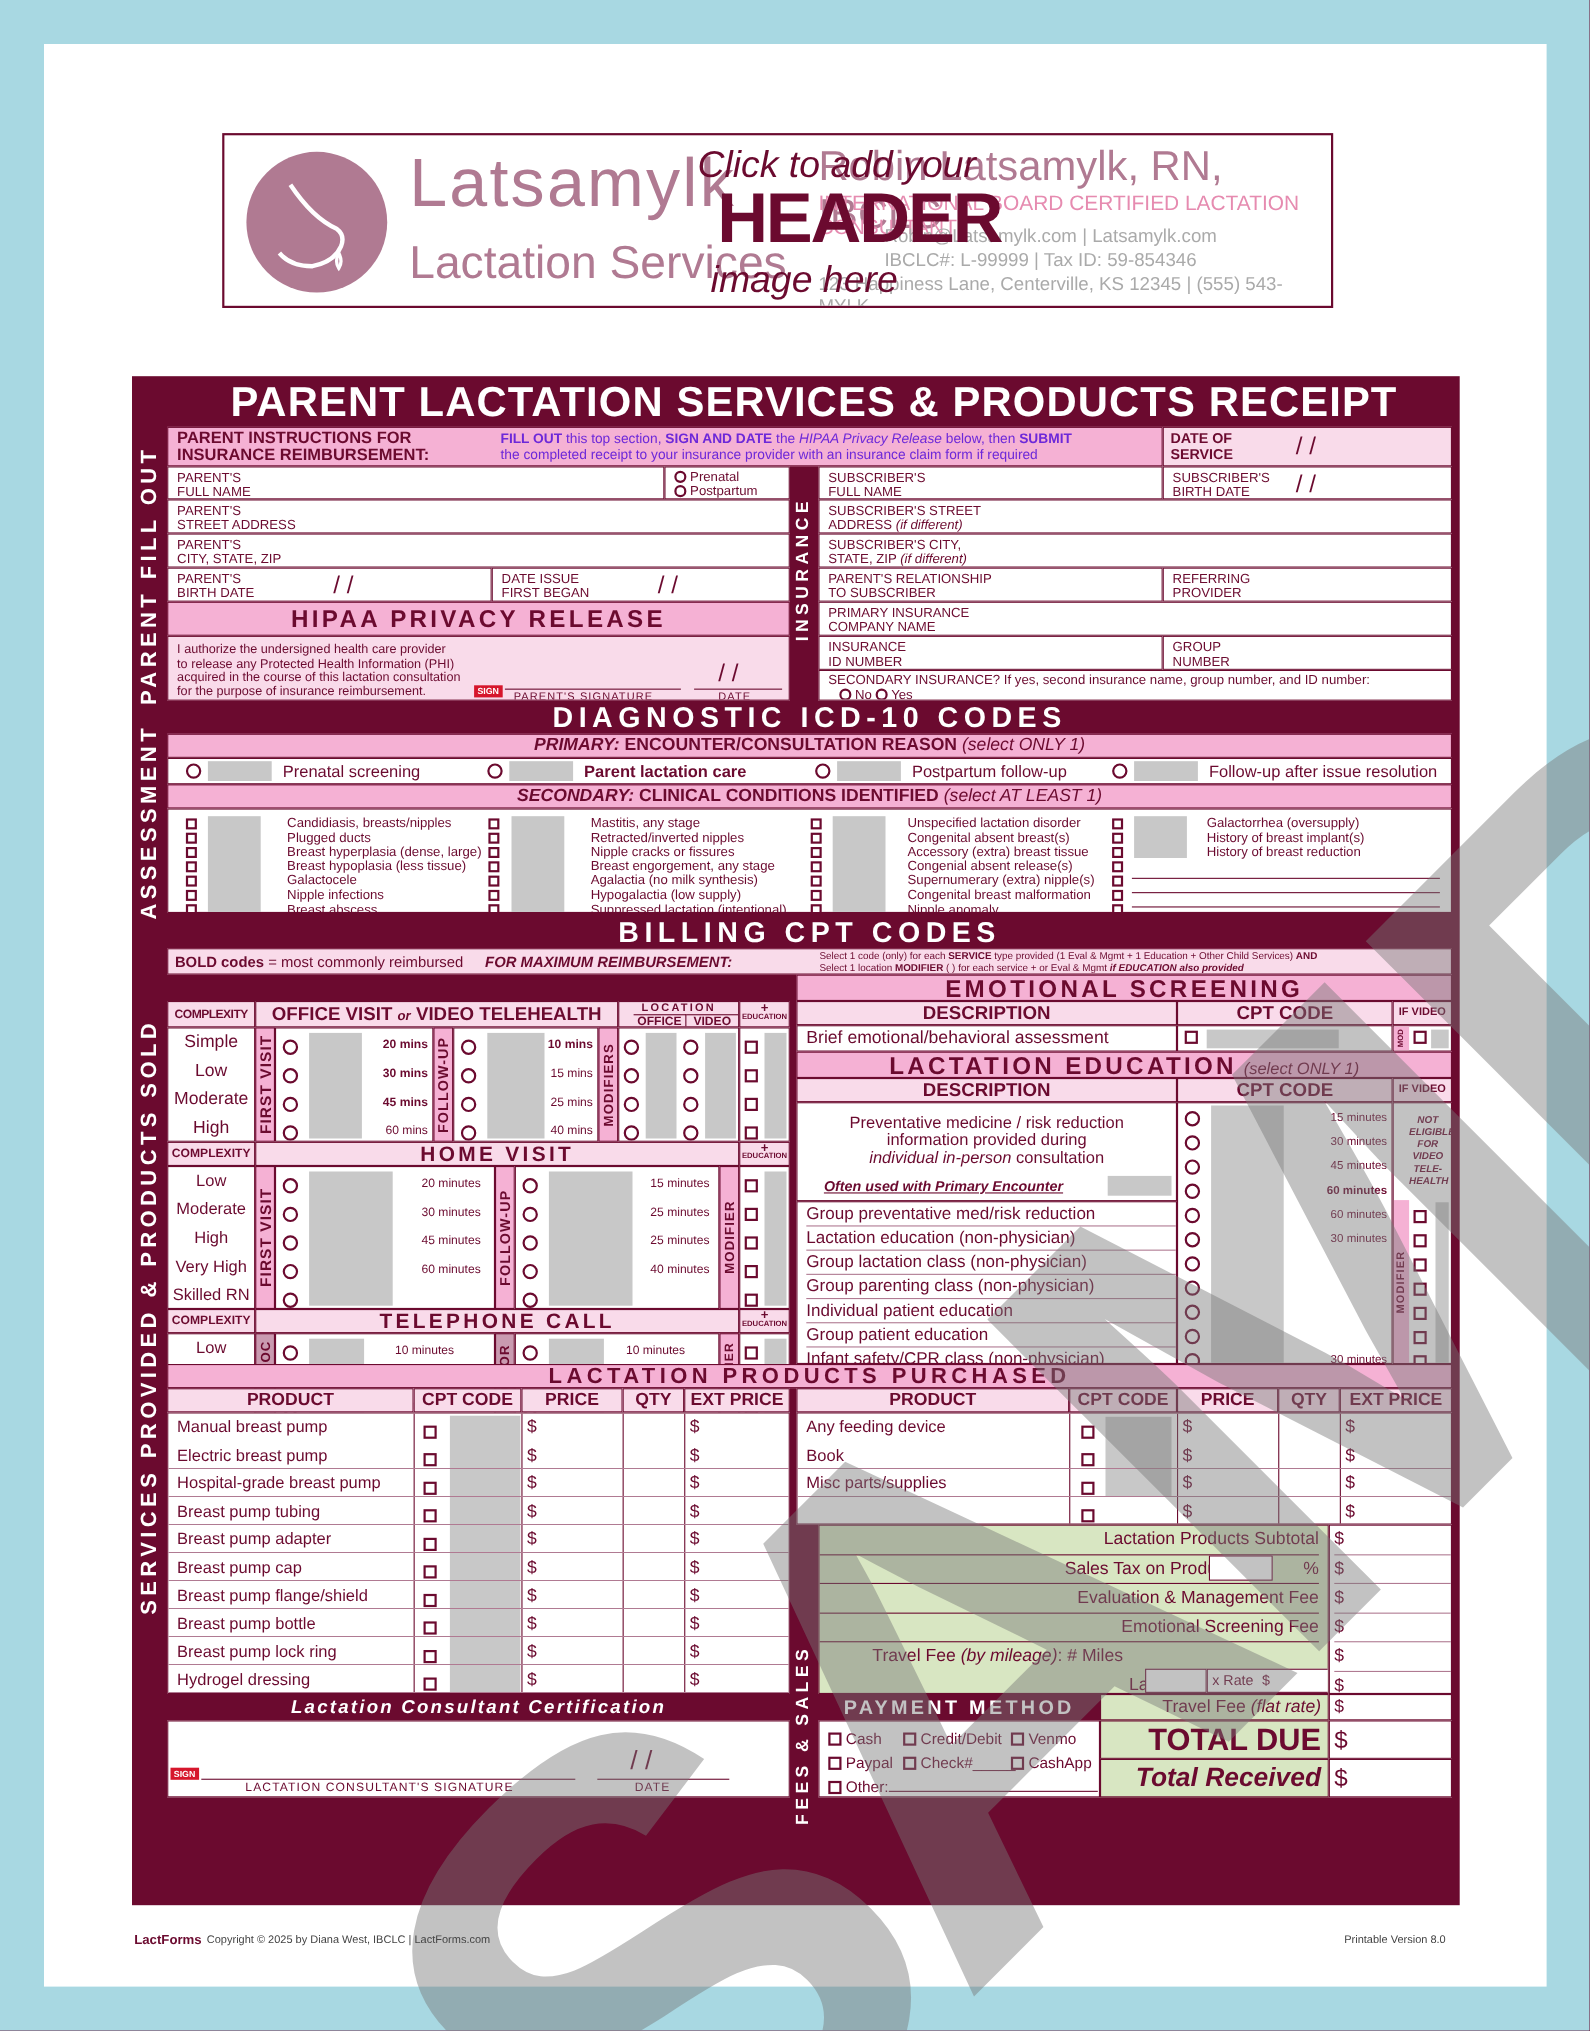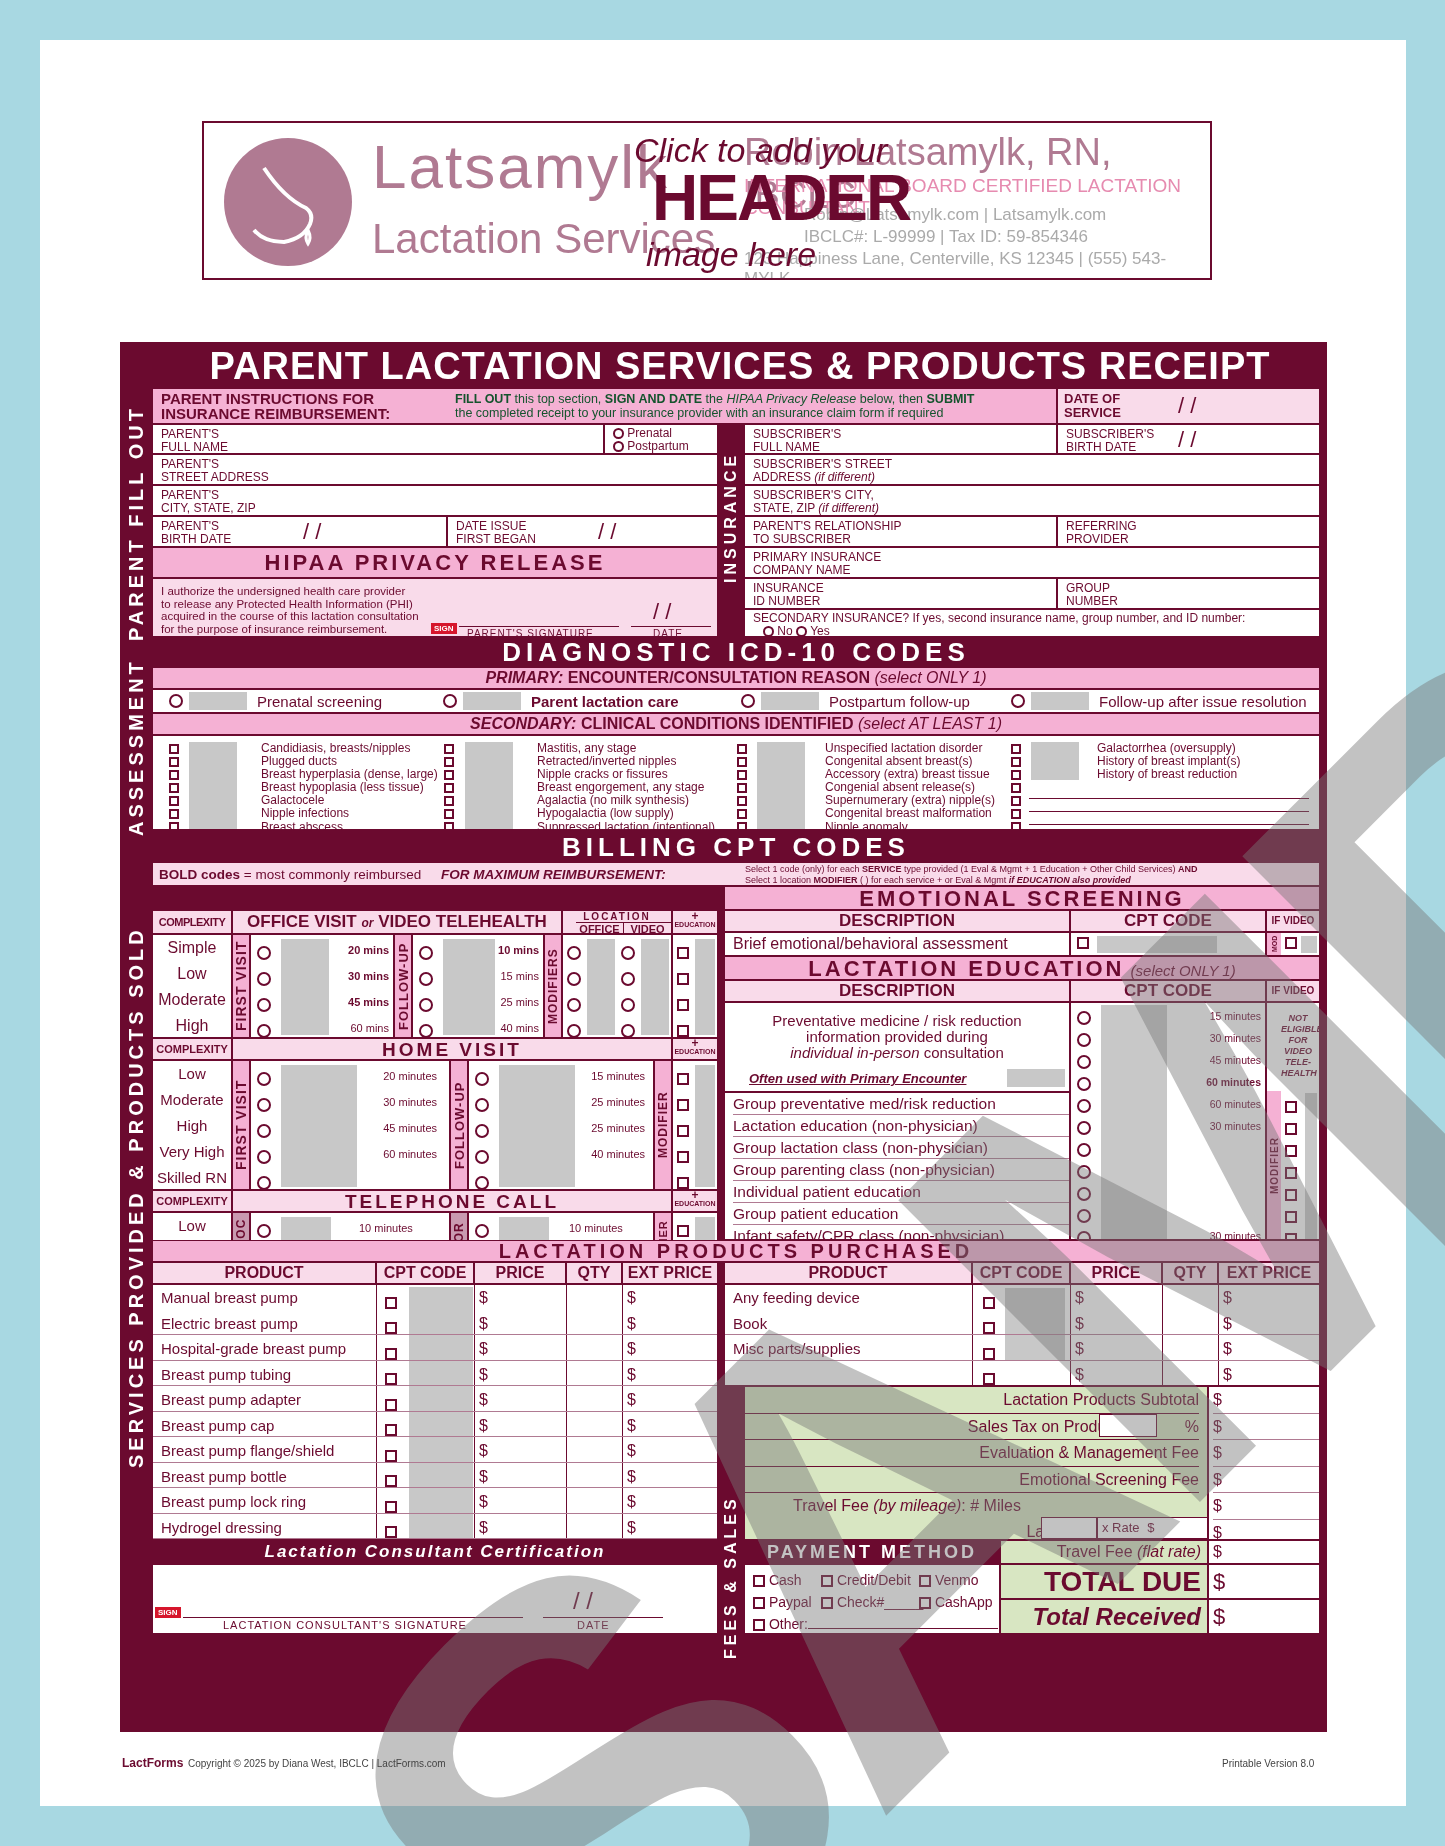--- a/index.html
+++ b/index.html
@@ -79,21 +79,21 @@
     <div class="vtab" style="left:0;top:318px;width:32px;height:175px;">ASSESSMENT</div>
     <div class="vtab" style="left:0;top:510px;width:32px;height:690px;">SERVICES PROVIDED &amp; PRODUCTS SOLD</div>
     <div class="vtab" style="left:598px;top:90px;width:26px;height:170px;font-size:16px;">INSURANCE</div>
     <div class="vtab" style="left:598px;top:1118px;width:26px;height:235px;font-size:16px;">FEES &amp; SALES</div>
 
     <div class="cell pink" style="left:32px;top:46px;width:905px;height:36px;">
       <div class="abs b" style="left:8px;top:2px;font-size:15px;line-height:15px;">
         <div>PARENT INSTRUCTIONS FOR</div>
         <div>INSURANCE REIMBURSEMENT:</div>
       </div>
-      <div class="abs" style="left:302px;top:3px;font-size:12.5px;line-height:14px;color:#14532d;">
+      <div class="abs" style="left:302px;top:3px;font-size:12.5px;line-height:14px;color:#6d28d9;">
         <div><b>FILL OUT</b><span> this top section, </span><b>SIGN AND DATE</b><span> the </span><i>HIPAA Privacy Release</i><span> below, then </span><b>SUBMIT</b></div>
         <div>the completed receipt to your insurance provider with an insurance claim form if required</div>
       </div>
     </div>
     <div class="cell lpink" style="left:937px;top:46px;width:263px;height:36px;">
       <div class="abs b" style="left:6px;top:3px;font-size:13px;line-height:14px;">
           <div>DATE OF</div>
           <div>SERVICE</div>
         </div>
       <div class="abs" style="left:120px;top:4px;font-size:22px;">/       /</div>

